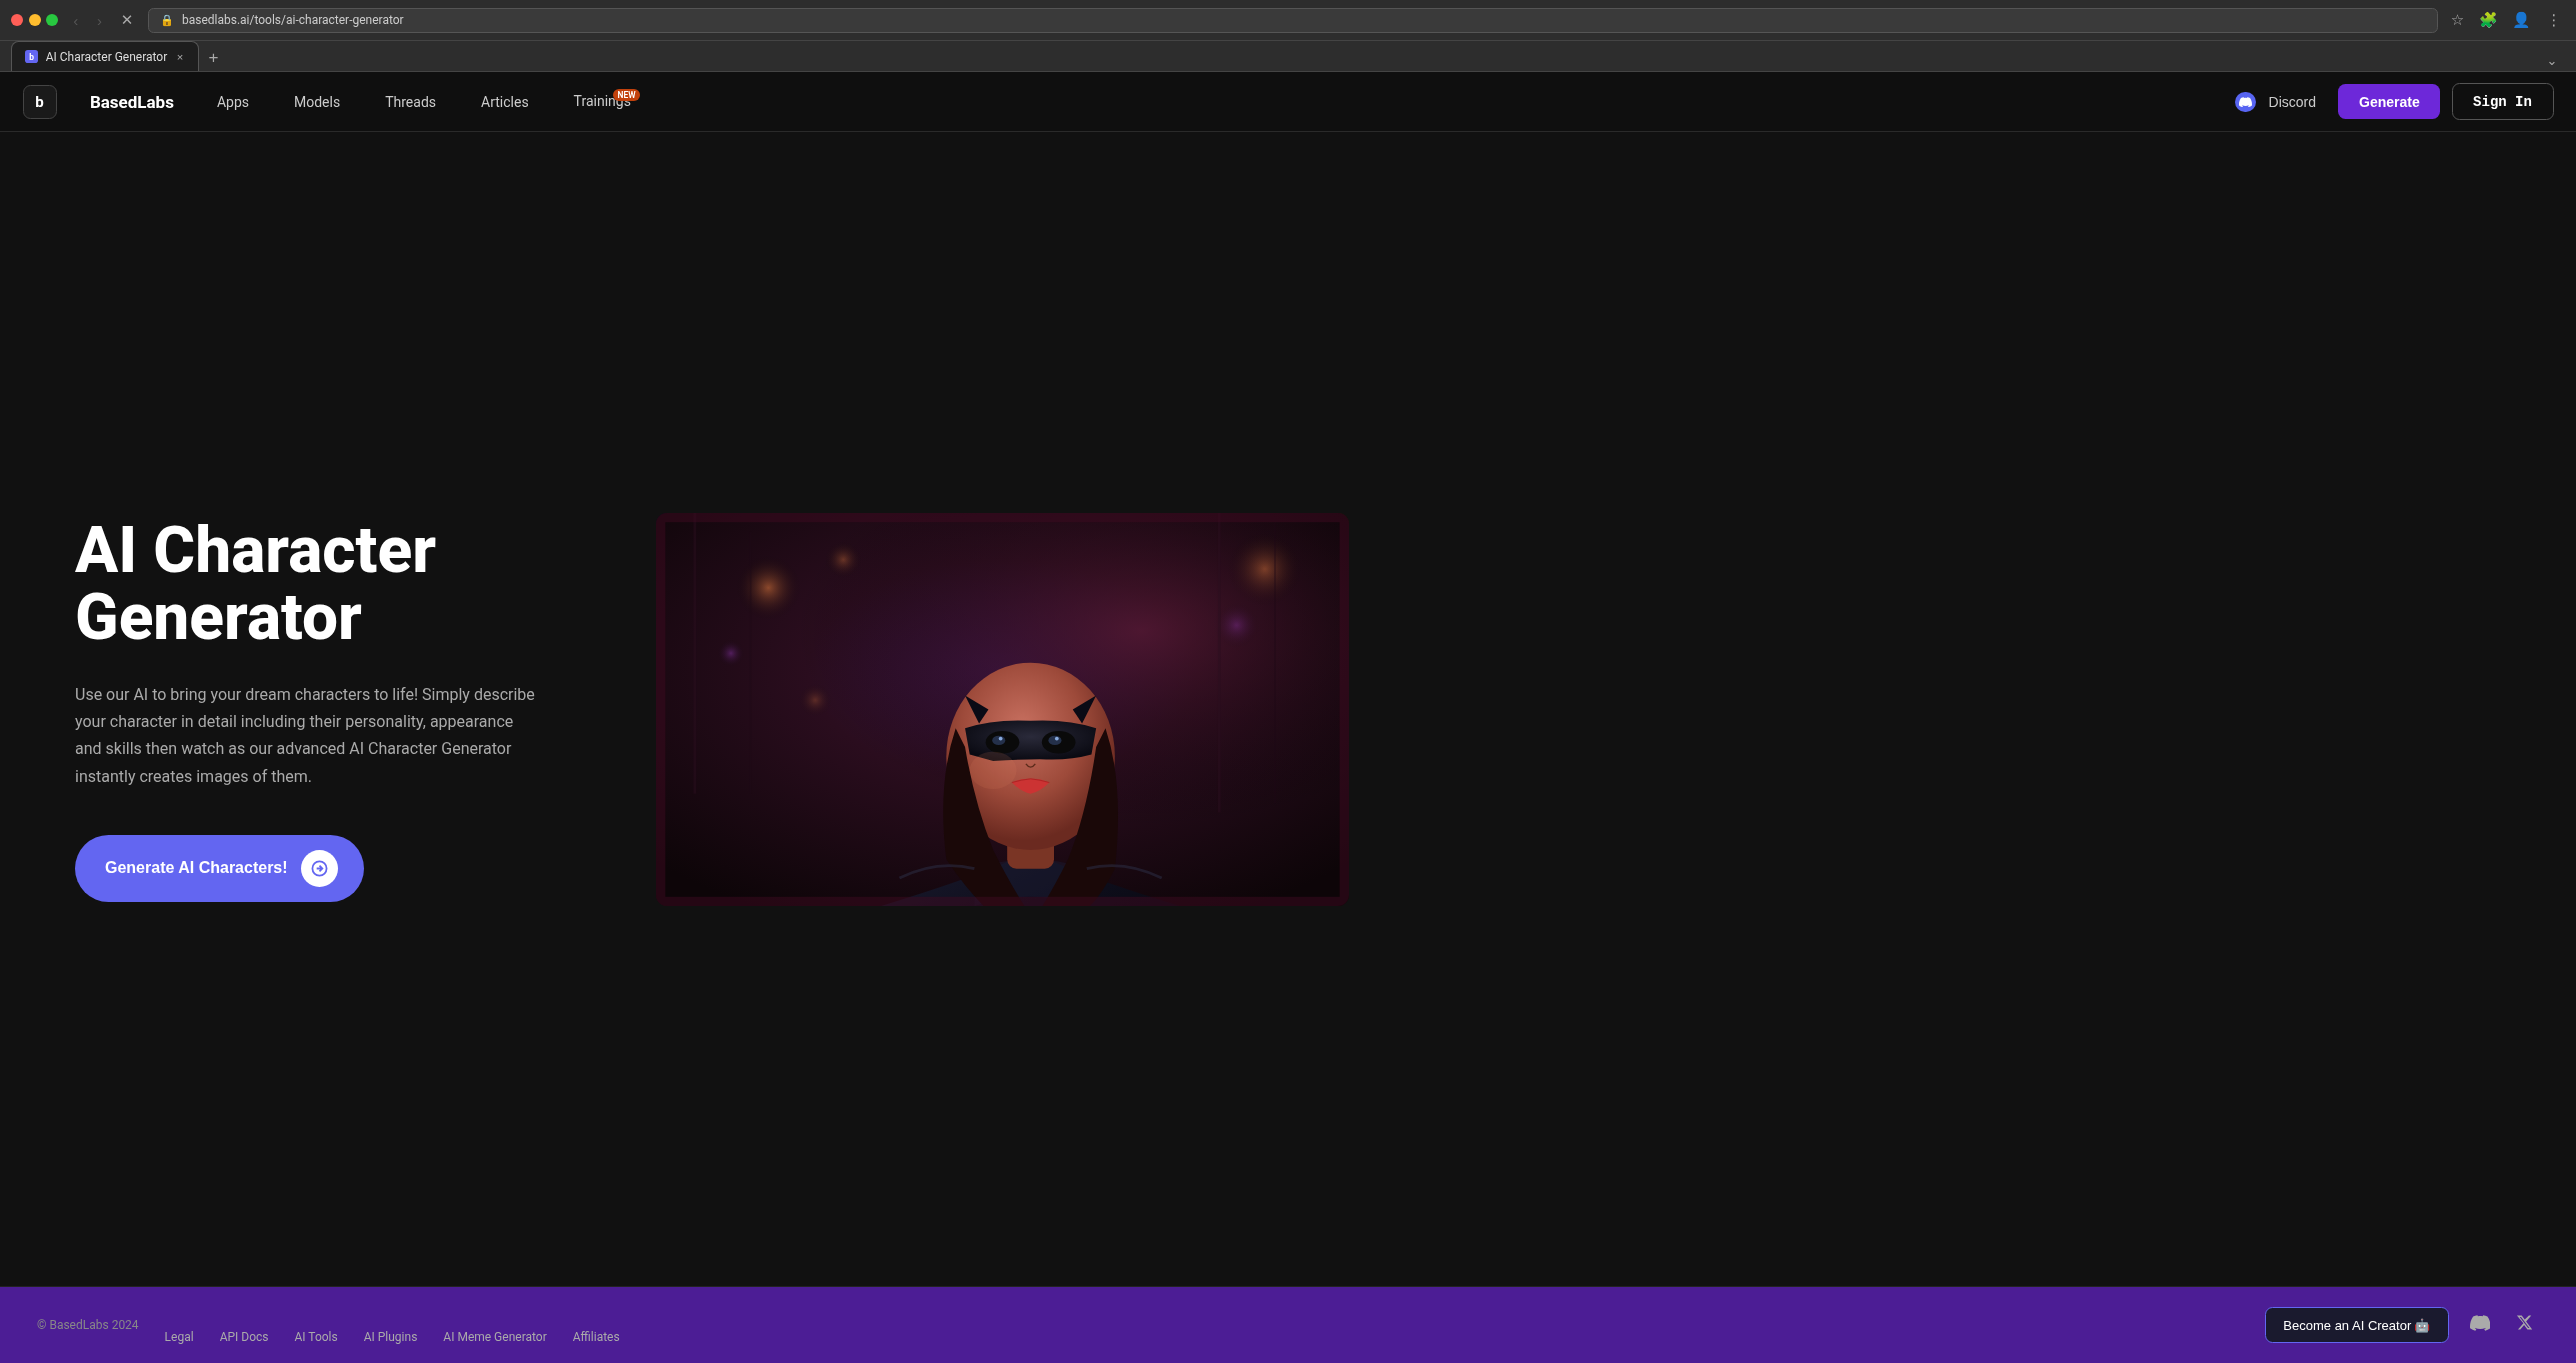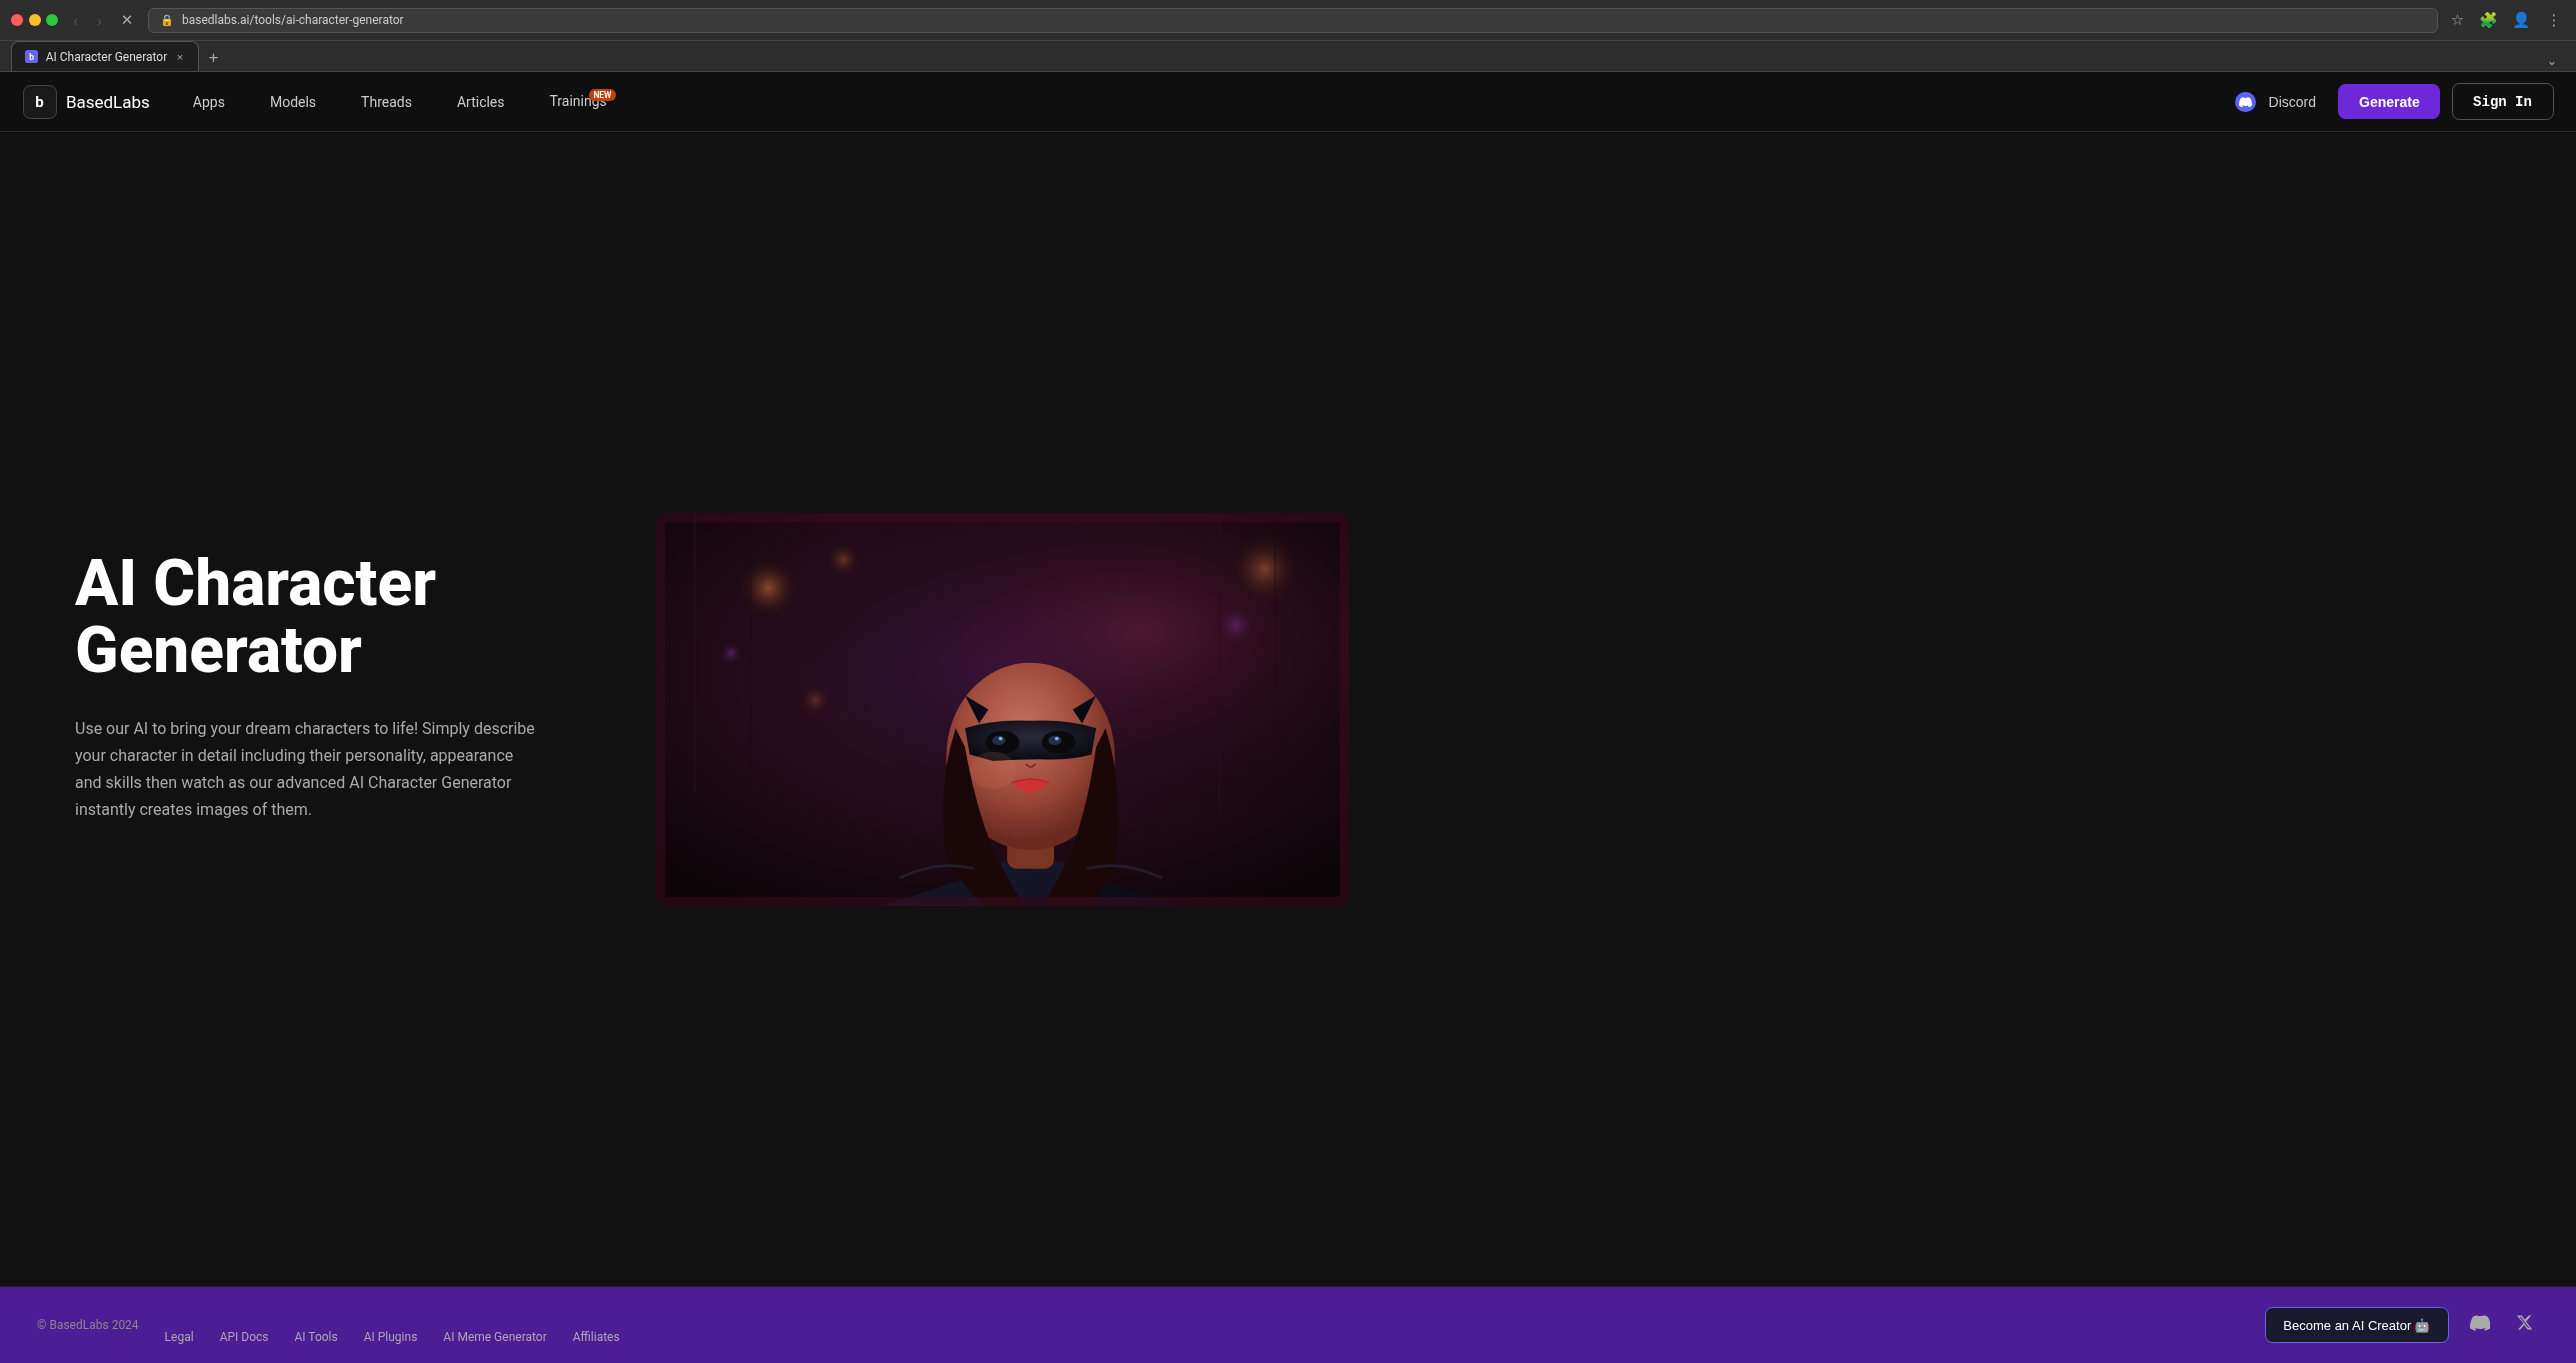--- a/index.html
+++ b/index.html
@@ -169,22 +169,23 @@
       border-radius: 7.5px;
       display: flex;
       align-items: center;
       justify-content: center;
       font-weight: bold;
       font-size: 15px;
       color: white;
     }
     .logo-name {
       font-size: 17px;
-      font-weight: 400;
-      color: white;
+      font-weight: 700;
+      color: white;
+      margin-left: 24px;
     }
     .nav-links {
       display: flex;
       align-items: center;
       gap: 19px;
     }
     .nav-link {
       color: #ccc;
       text-decoration: none;
       font-size: 14px;
@@ -454,20 +455,29 @@
     </button>
     <button class="generate-btn">Generate</button>
     <button class="signin-btn">Sign In</button>
   </div>
 </nav>
 
 <div class="main-content">
   <div class="hero-left">
     <h1 class="hero-title">AI Character Generator</h1>
     <p class="hero-desc">Use our AI to bring your dream characters to life! Simply describe your character in detail including their personality, appearance and skills then watch as our advanced AI Character Generator instantly creates images of them.</p>
+    <button class="hero-cta">
+      <span>Generate AI Characters!</span>
+      <div class="cta-icon">
+        <svg width="17" height="17" viewBox="0 0 24 24" fill="none" stroke="#6366f1" stroke-width="2.5">
+          <circle cx="12" cy="12" r="10"></circle>
+          <path d="M12 8l4 4-4 4M8 12h8"></path>
+        </svg>
+      </div>
+    </button>
   </div>
 
   <div class="hero-right">
     <div class="hero-image">
       
       <svg viewBox="0 0 740 420" xmlns="http://www.w3.org/2000/svg" preserveAspectRatio="xMidYMid slice">
         <defs>
           <radialGradient id="bgGrad" cx="50%" cy="40%" r="70%">
             <stop offset="0%" style="stop-color:#3d1545"></stop>
             <stop offset="40%" style="stop-color:#2a0d1e"></stop>

